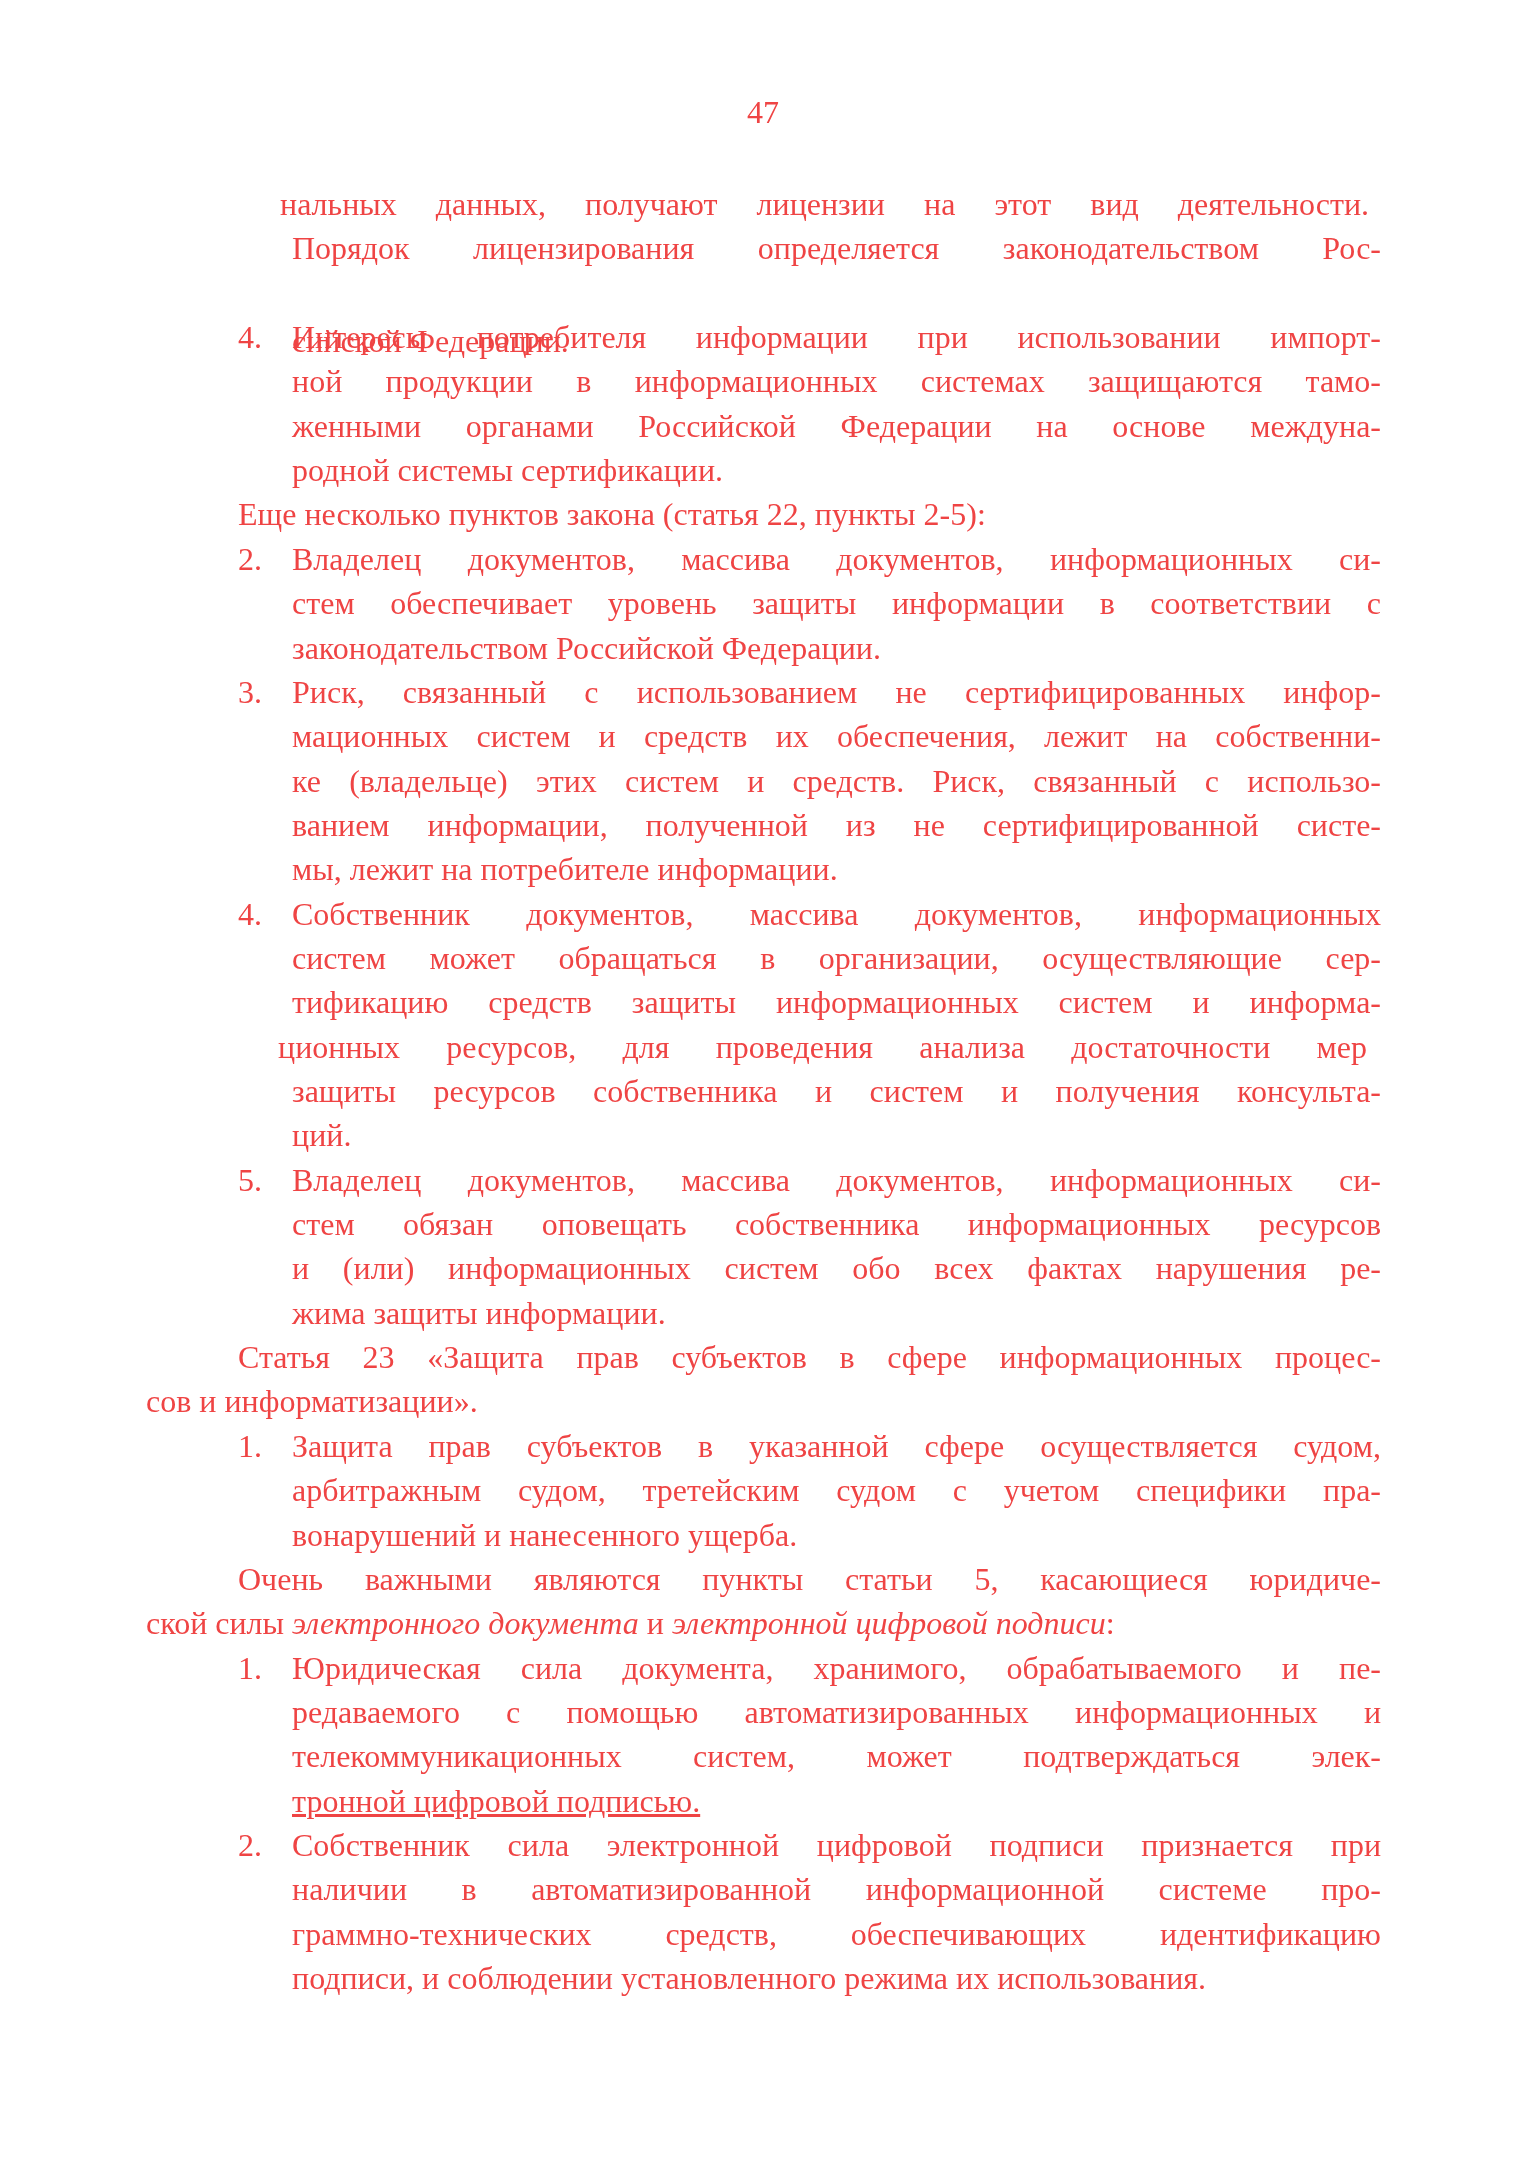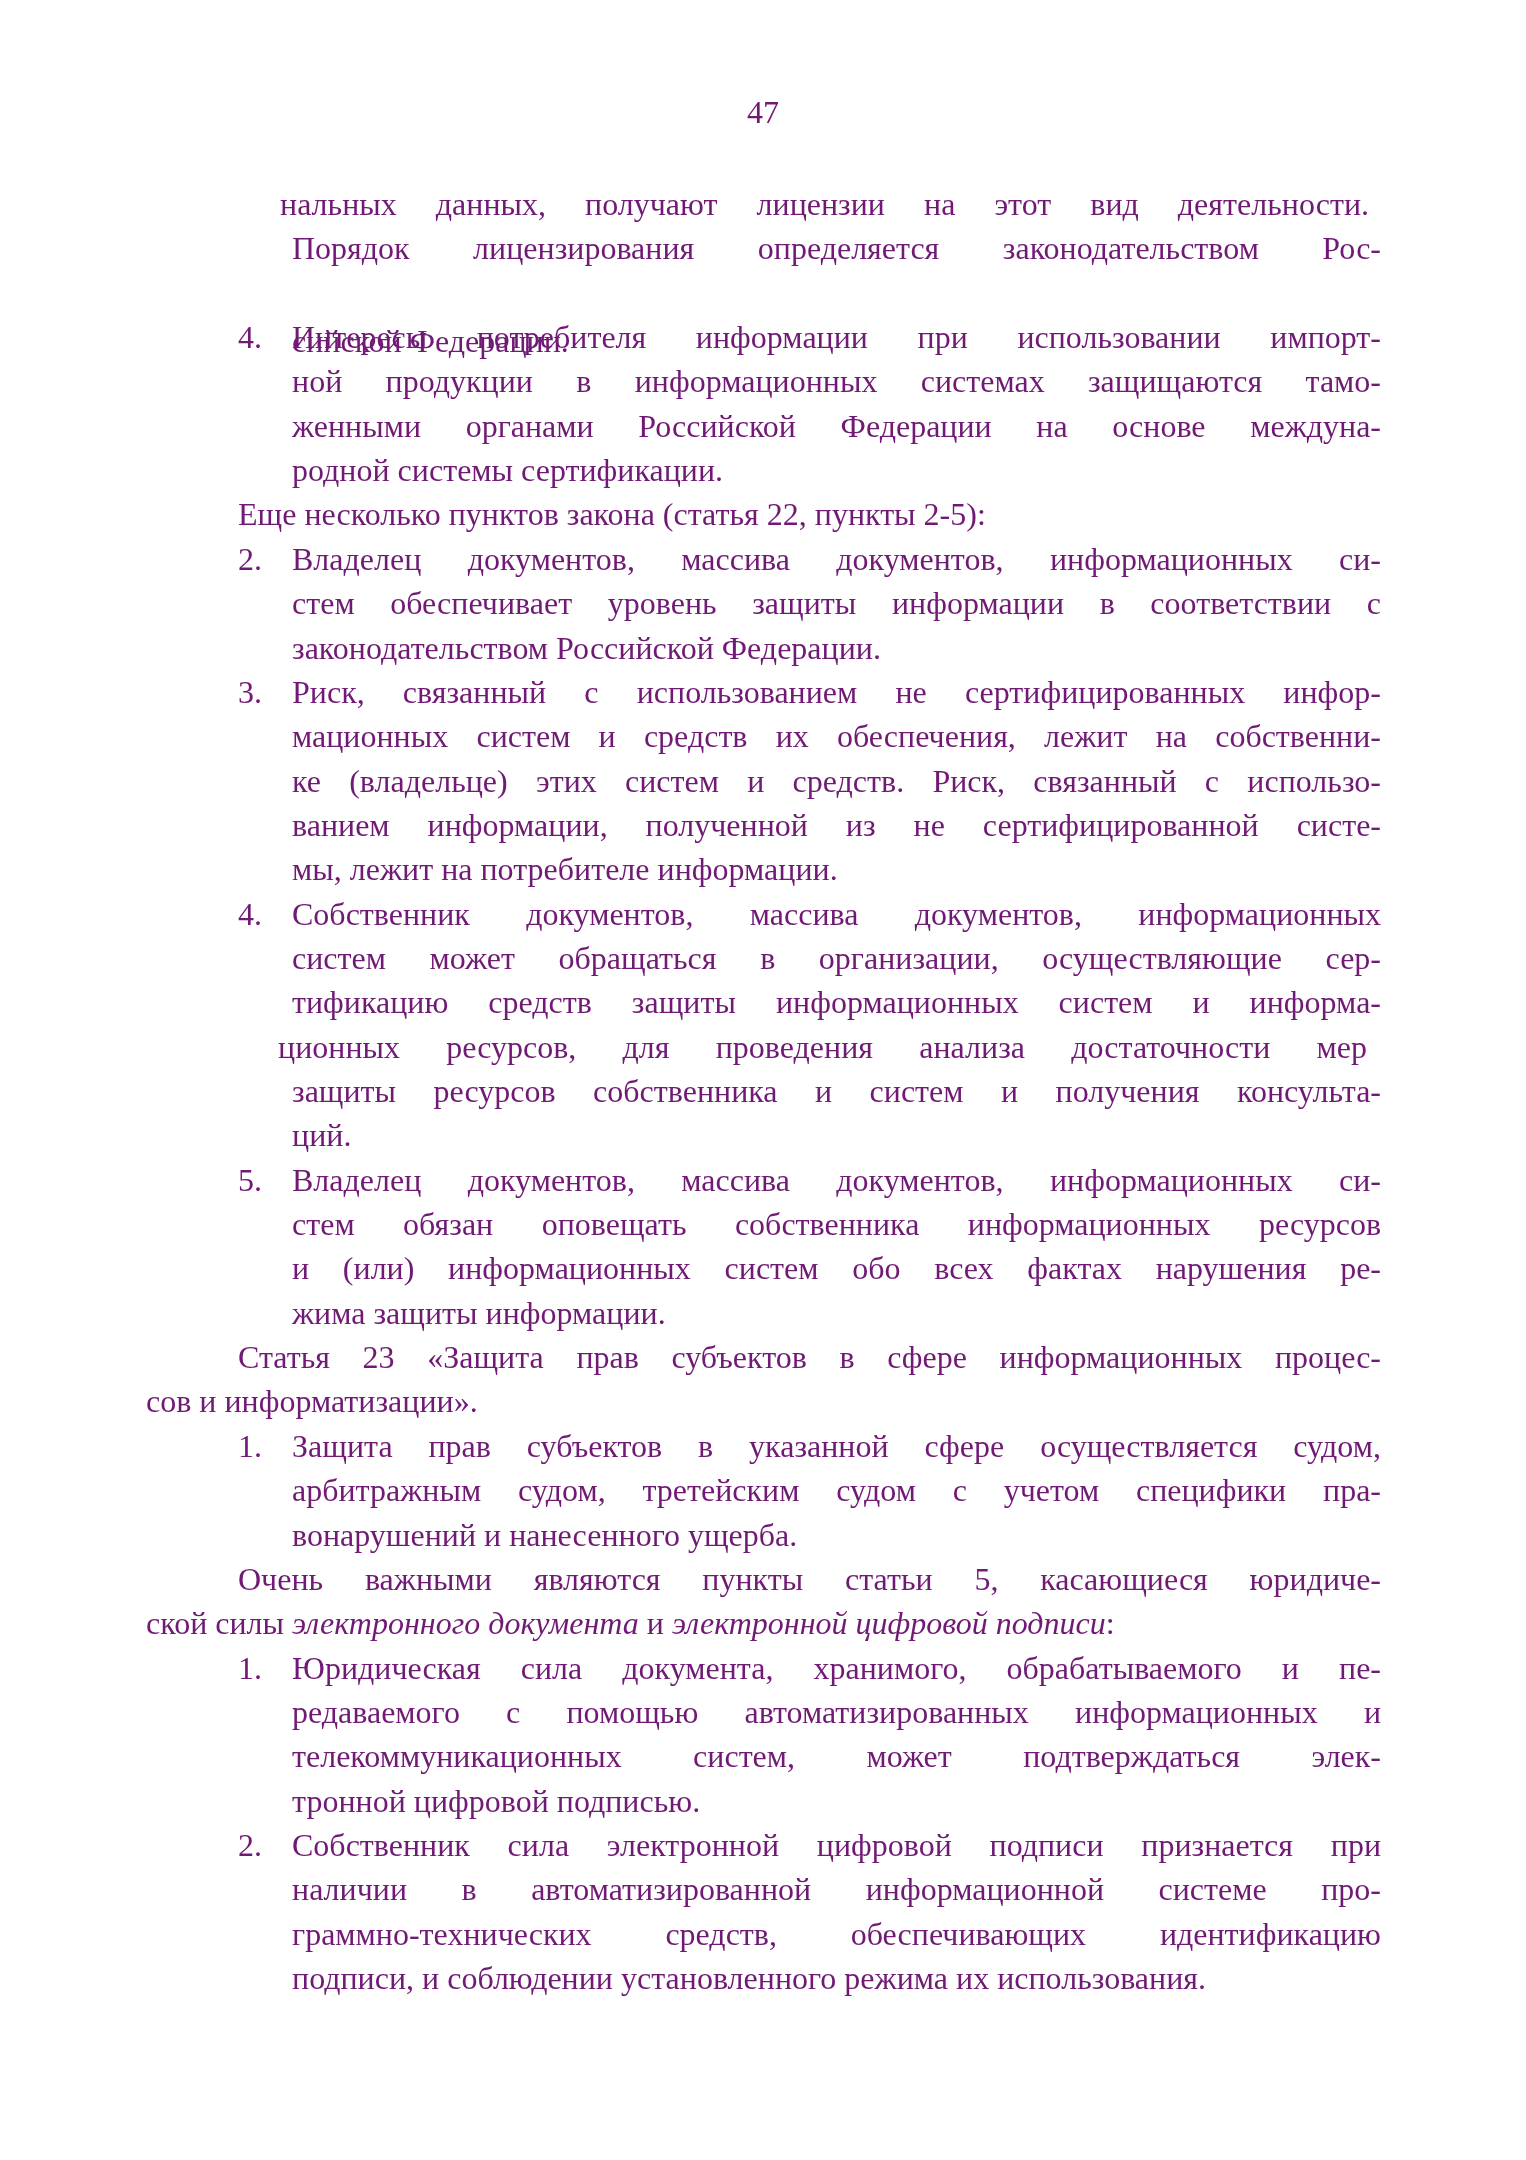--- a/index.html
+++ b/index.html
@@ -1,19 +1,19 @@
 <!DOCTYPE html>
 <html><head>
   <meta charset="utf-8">
   <style>
     html, body { margin: 0; padding: 0; background: #ffffff; }
     body { width: 1526px; height: 2160px; position: relative; overflow: hidden; }
     .page {
       position: absolute; left: 0; top: 0; width: 1526px; height: 2124px;
-      background: #ffffff; color: #701a75;
+      background: #ffffff; color: #ef4444;
       font-family: "Liberation Serif", "DejaVu Serif", serif;
       font-size: 32px;
     }
     .page-number {
       position: absolute; top: 92px; left: 0; width: 1526px;
       text-align: center; font-size: 32px; line-height: 40px;
     }
     .line {
       position: absolute; height: 44px; line-height: 44px;
       white-space: nowrap; overflow: visible;
@@ -65,20 +65,20 @@
       <span class="num" style="left: 238px; top: 1423.8px;">1.</span>
       <div class="line just" style="left: 292px; top: 1423.8px; width: 1089px;">Защита прав субъектов в указанной сфере осуществляется судом,</div>
       <div class="line just" style="left: 292px; top: 1468.15px; width: 1089px;">арбитражным судом, третейским судом с учетом специфики пра-</div>
       <div class="line left" style="left: 292px; top: 1512.5px; width: 1089px;">вонарушений и нанесенного ущерба.</div>
       <div class="line just" style="left: 238px; top: 1556.85px; width: 1143px;">Очень важными являются пункты статьи 5, касающиеся юридиче-</div>
       <div class="line left" style="left: 146px; top: 1601.2px; width: 1235px;"><span>ской силы </span><em>электронного документа</em><span> и </span><em>электронной цифровой подписи</em><span>:</span></div>
       <span class="num" style="left: 238px; top: 1645.55px;">1.</span>
       <div class="line just" style="left: 292px; top: 1645.55px; width: 1089px;">Юридическая сила документа, хранимого, обрабатываемого и пе-</div>
       <div class="line just" style="left: 292px; top: 1689.9px; width: 1089px;">редаваемого с помощью автоматизированных информационных и</div>
       <div class="line just" style="left: 292px; top: 1734.25px; width: 1089px;">телекоммуникационных систем, может подтверждаться элек-</div>
-      <div class="line left" style="left: 292px; top: 1778.6px; width: 1089px;">тронной цифровой подписью.</div>
+      <div class="line left" style="left: 292px; top: 1778.6px; width: 1089px; text-decoration: underline;">тронной цифровой подписью.</div>
       <span class="num" style="left: 238px; top: 1822.95px;">2.</span>
       <div class="line just" style="left: 292px; top: 1822.95px; width: 1089px;">Собственник сила электронной цифровой подписи признается при</div>
       <div class="line just" style="left: 292px; top: 1867.3px; width: 1089px;">наличии в автоматизированной информационной системе про-</div>
       <div class="line just" style="left: 292px; top: 1911.65px; width: 1089px;">граммно-технических средств, обеспечивающих идентификацию</div>
       <div class="line left" style="left: 292px; top: 1956px; width: 1089px;">подписи, и соблюдении установленного режима их использования.</div>
     </div>
 </div>
 
 </body></html>

